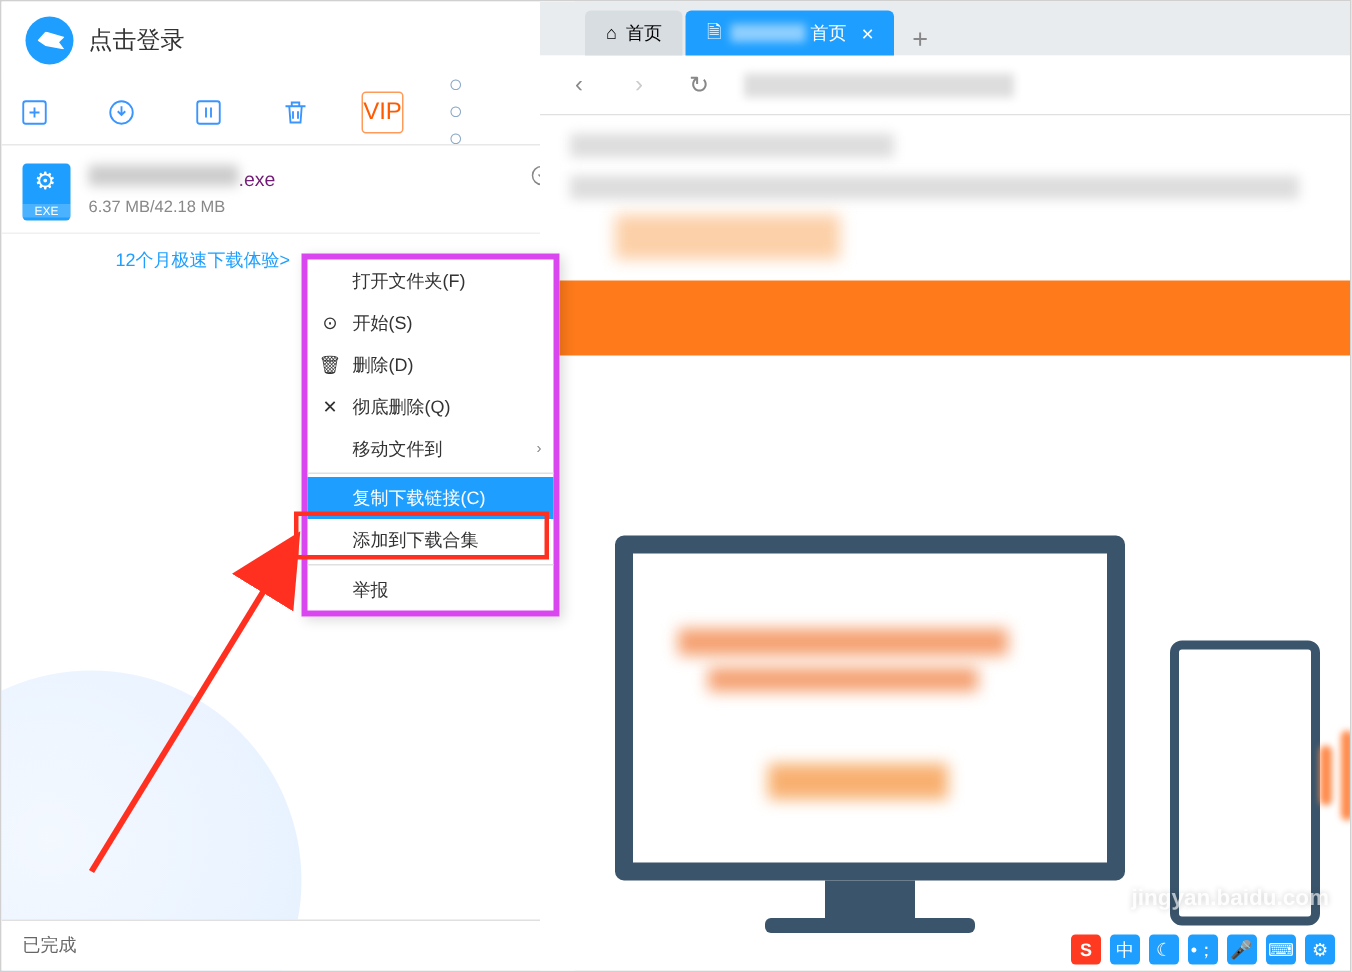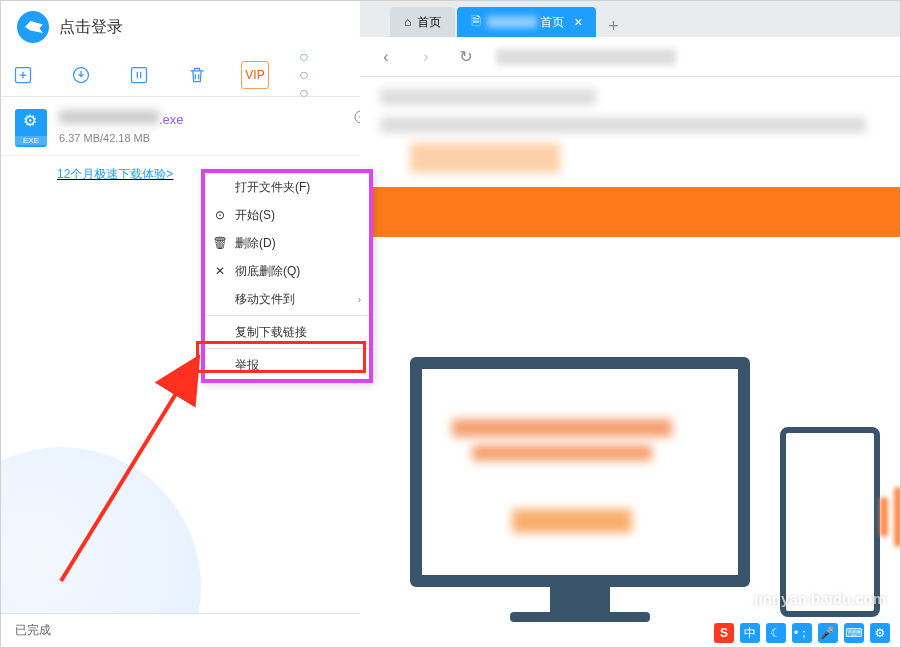--- a/index.html
+++ b/index.html
@@ -9,37 +9,37 @@
 .left-panel { position: absolute; left: 0; top: 0; width: 383px; height: 100%; background: #fff; border-right: 1px solid #e0e0e0; display: flex; flex-direction: column; }
 
 .header { height: 52px; display: flex; align-items: center; padding: 0 16px; background: #fff; }
 .bird-icon { width: 32px; height: 32px; background: #1e9fff; border-radius: 50%; margin-right: 10px; position: relative; }
 .bird-icon::before { content: ""; position: absolute; left: 8px; top: 10px; width: 18px; height: 12px; background: #fff; clip-path: polygon(0% 50%, 30% 0%, 100% 30%, 80% 60%, 100% 100%, 30% 80%); }
 .login-text { font-size: 16px; color: #333; }
 
 .toolbar { height: 44px; display: flex; align-items: center; padding: 0 8px; gap: 30px; border-bottom: 1px solid #e8e8e8; }
 .tbtn { width: 28px; height: 28px; display: flex; align-items: center; justify-content: center; color: #3a95ff; cursor: pointer; }
 .tbtn svg { width: 20px; height: 20px; stroke: currentColor; fill: none; stroke-width: 1.5; }
-.vip-btn { color: #ff5a00; border: 1px solid #ff9a5a; border-radius: 3px; font-size: 12px; padding: 1px 4px; }
+.vip-btn { color: #ff5a00; border: 1px solid #ff9a5a; border-radius: 3px; font-size: 16px; padding: 1px 4px; }
 .more-dots { letter-spacing: 3px; color: #8aa8c8; }
 
 .tab-row { height: 36px; display: flex; align-items: center; padding: 0 16px; border-bottom: 1px solid #e8e8e8; }
 .tab-label { color: #1e9fff; font-size: 13px; }
 
 .download-item { padding: 12px 14px 8px 14px; display: flex; align-items: flex-start; border-bottom: 1px solid #eef0f2; }
 .item-icon { width: 32px; height: 38px; background: #1e9fff; margin-right: 12px; border-radius: 3px; position: relative; }
 .item-icon::before { content: "⚙"; position: absolute; color: #fff; font-size: 16px; left: 8px; top: 2px; }
 .item-icon::after { content: "EXE"; position: absolute; bottom: 2px; left: 0; right: 0; text-align: center; color: #fff; font-size: 8px; background: rgba(255,255,255,0.2); }
 .item-body { flex: 1; }
-.item-name { font-size: 13px; color: #8b5cf6; display: flex; align-items: center; justify-content: space-between; }
+.item-name { font-size: 13px; color: #701a75; display: flex; align-items: center; justify-content: space-between; }
 .blur-name { filter: blur(4px); background: #ccc; color: transparent; display: inline-block; width: 100px; height: 14px; border-radius: 2px; }
 .item-size { font-size: 11px; color: #888; margin-top: 4px; }
 .dl-btn { color: #888; }
 
-.promo { padding: 8px 56px; text-decoration: underline; }
+.promo { padding: 8px 76px; }
 .promo a { color: #1e9fff; font-size: 12px; text-decoration: none; }
 
 .footer { position: absolute; bottom: 0; left: 0; right: 0; height: 34px; border-top: 1px solid #e0e0e0; display: flex; align-items: center; padding: 0 14px; font-size: 12px; color: #666; background: #fff; }
 
 
 .ctx-menu { position: absolute; left: 200px; top: 168px; width: 172px; background: #fff; border: 4px solid #d946ef; box-shadow: 2px 2px 8px rgba(0,0,0,0.15); z-index: 100; }
 .ctx-item { display: flex; align-items: center; height: 28px; padding: 0 10px 0 30px; font-size: 12px; color: #333; position: relative; cursor: pointer; }
 .ctx-item.sel { background: #1e9fff; color: #fff; }
 .ctx-item.disabled { color: #aaa; }
 .ctx-sep { height: 1px; background: #e0e0e0; margin: 2px 0; }
@@ -166,22 +166,25 @@
     </div>
   <div class="ctx-item">
       <span class="ctx-icon">✕</span>
       <span>彻底删除(Q)</span>
     </div>
   <div class="ctx-item">
       <span>移动文件到</span>
       <span class="ctx-arrow">›</span>
     </div>
   <div class="ctx-sep"></div>
-  <div class="ctx-item">
-      <span>复制下载链接</span>
+  <div class="ctx-item sel">
+      <span>复制下载链接(C)</span>
+    </div>
+  <div class="ctx-item">
+      <span>添加到下载合集</span>
     </div>
   <div class="ctx-sep"></div>
   <div class="ctx-item">
       <span>举报</span>
     </div>
 </div>
 
 <div class="hl-box"></div>
 
 <svg class="arrow-svg" width="200" height="250">

